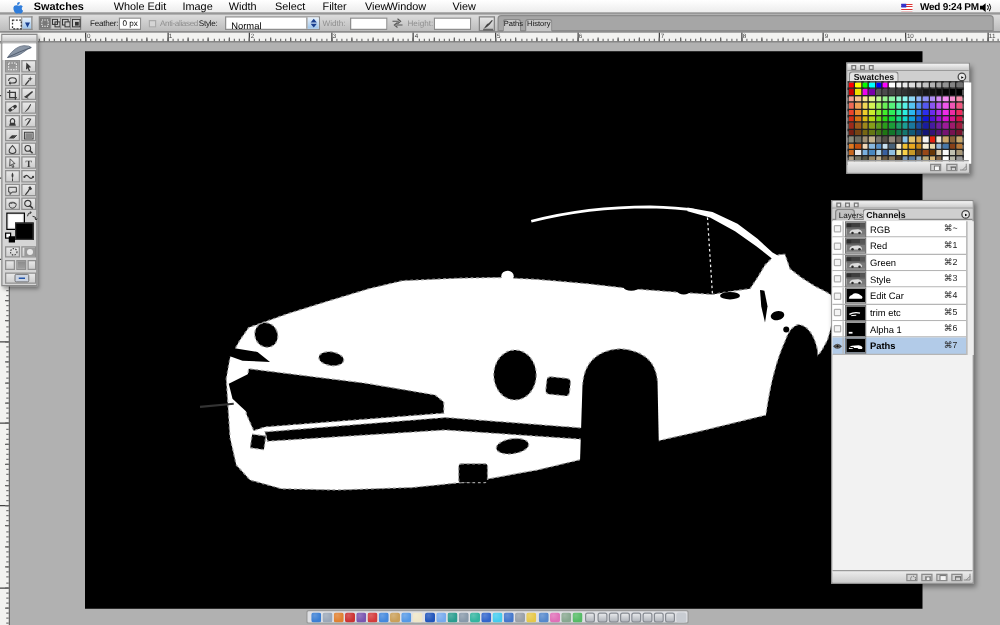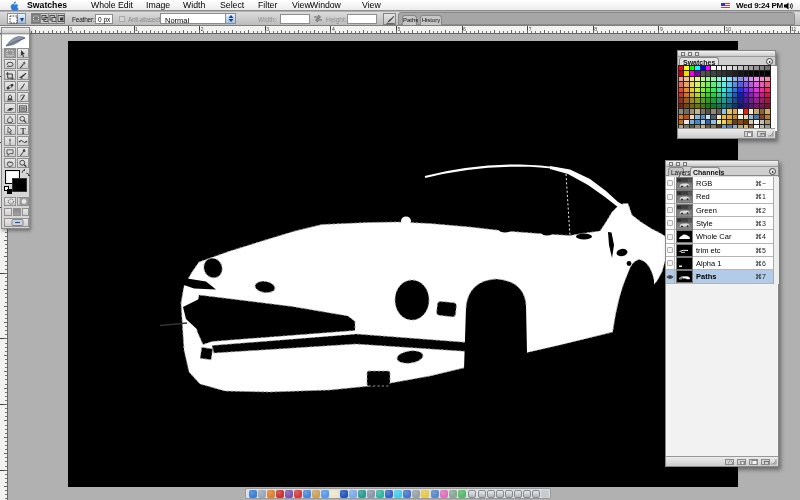--- a/index.html
+++ b/index.html
@@ -598,21 +598,21 @@
             <rect x="3" y="3.5" width="3" height="3" fill="#333"></rect>
           </svg>
         </i>
     </div>
     <span class="lab" style="left:72px;top:3.5px;letter-spacing:-0.2px">Feather:</span>
     <div class="inp" style="left:95px;top:1.5px;width:18px;height:10px;font-size:6.5px;line-height:9px;padding-left:2px;position:absolute">0 px</div>
     <i style="left:119px;top:4px;width:6px;height:6px;border:1px solid #aaa;background:#d5d5d5"></i>
     <span class="labg" style="left:128px;top:3.5px;font-size:6.5px;letter-spacing:-0.3px">Anti-aliased</span>
 
     <span class="lab" style="left:159px;top:3.5px;letter-spacing:-0.2px">Style:</span>
-    <div class="inp" style="left:160px;top:1px;width:76px;height:11px">
+    <div class="inp" style="left:180px;top:1px;width:76px;height:11px">
       <span style="position:absolute;left:4px;top:1.5px;font-size:7.5px">Normal</span>
       <i style="right:0;top:0;width:10px;height:9px;background:linear-gradient(#eaf3fc,#9cc4ea);border-left:1px solid #8e8e8e">
           <svg width="10" height="9">
             <path d="M5 1 L7.5 4 L2.5 4 Z M5 8 L7.5 5 L2.5 5 Z" fill="#1a3f8f"></path>
           </svg>
         </i>
     </div>
     <span class="labg" style="left:258px;top:3.5px">Width:</span>
     <div class="inp" style="left:280px;top:1.5px;width:30px;height:10px"></div>
     <svg style="position:absolute;left:313px;top:2px" width="10" height="9" viewBox="0 0 10 9">
@@ -1124,21 +1124,21 @@
         <div class="chrow" style="top:53.40px;height:13.35px">
           <div class="cheye">
             <i style="position:static;display:inline-block;width:6px;height:6px;border:1px solid #b0b0b0;border-radius:1px;background:#f4f4f4"></i>
           </div>
           <div class="chthumb">
             <svg width="15" height="11" viewBox="0 0 15 11">
               <rect width="15" height="11" fill="#000"></rect>
               <path d="M2 7.5 Q2.5 5.5 4.5 5 L6 3.8 Q8 3.2 10 4.2 L11.5 5.2 Q13 5.8 13 7 L12.5 8 L2.5 8 Z" fill="#fff"></path>
             </svg>
           </div>
-          <div class="chname" style="">Whole Car</div>
+          <div class="chname" style="">Edit Car</div>
           <div class="chsc">⌘4</div>
         </div>
         <div class="chrow" style="top:66.75px;height:13.35px">
           <div class="cheye">
             <i style="position:static;display:inline-block;width:6px;height:6px;border:1px solid #b0b0b0;border-radius:1px;background:#f4f4f4"></i>
           </div>
           <div class="chthumb">
             <svg width="15" height="11" viewBox="0 0 15 11">
               <rect width="15" height="11" fill="#000"></rect>
               <path d="M2.5 6.5 Q6 4.5 11 5.5" fill="none" stroke="#fff" stroke-width="1"></path>

